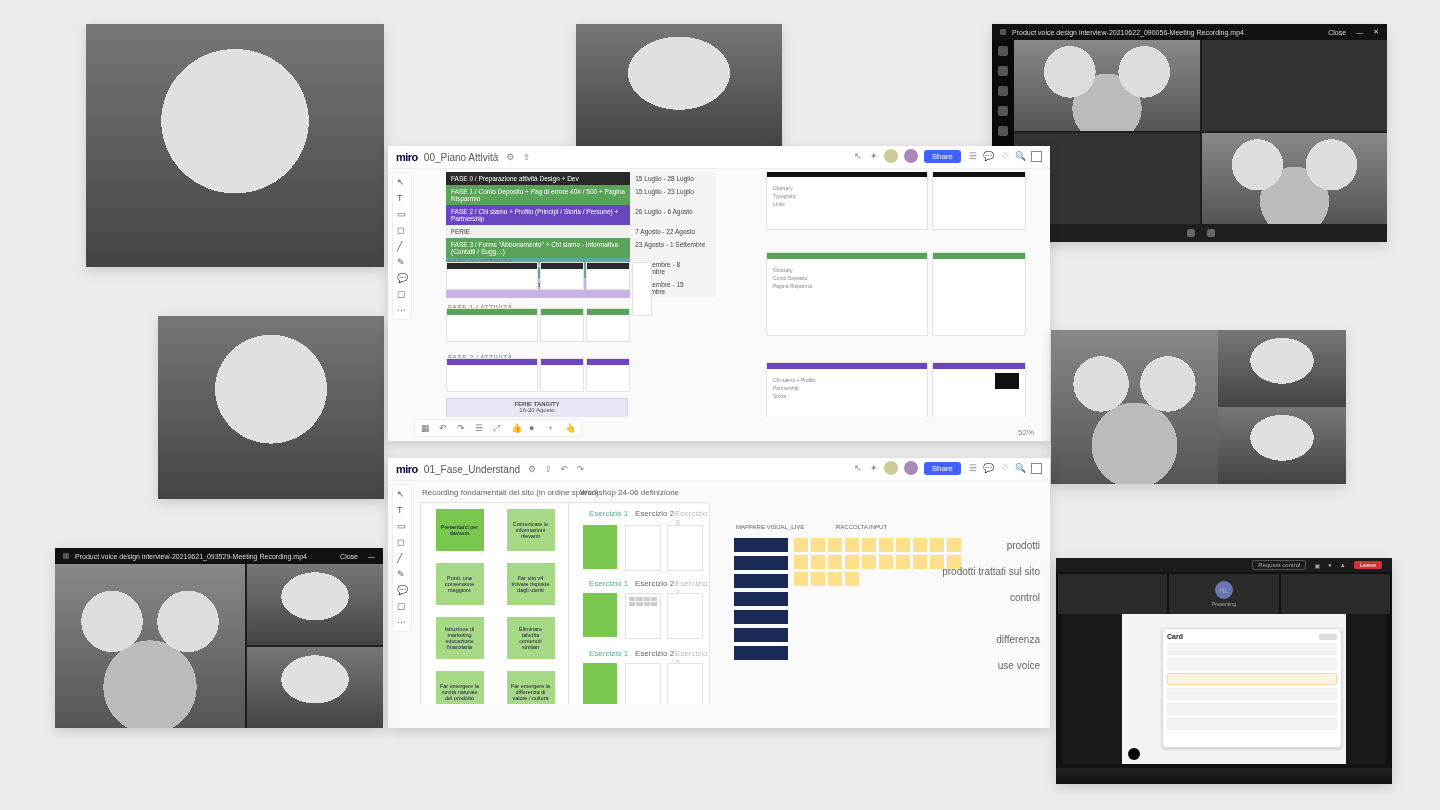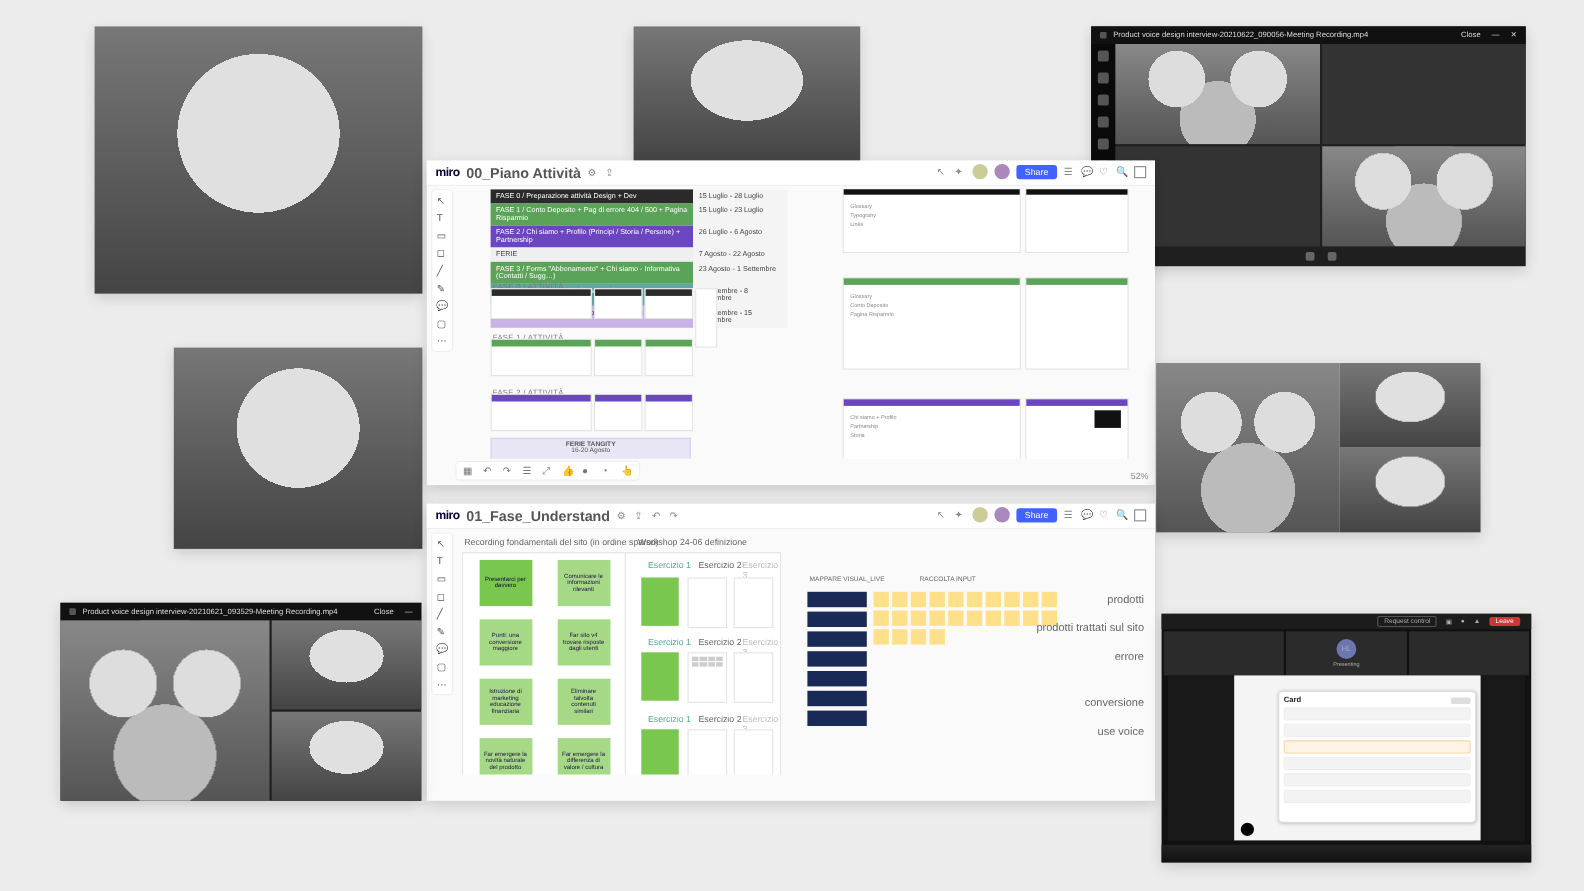--- a/index.html
+++ b/index.html
@@ -23,37 +23,37 @@
      radial-gradient(circle at 70% 35%, #ddd 0 18%, transparent 18%),
      radial-gradient(circle at 50% 75%, #bbb 0 30%, transparent 30%),
      linear-gradient(#888,#555); }
   .face2{ background:
      radial-gradient(ellipse at 50% 40%, #e0e0e0 0 35%, transparent 35%),
      linear-gradient(#777,#444); }
 
   
   .miro { background:#fafafa; }
   .miro .hdr { display:flex; align-items:center; height:22px; padding:0 8px; gap:6px;
-               border-bottom:1px solid #eee; background:#fff; }
+               border-bottom:1px solid #eee; background:#fff;text-align:right; }
   .miro .hdr .logo { font-weight:700; letter-spacing:-.5px; font-size:11px; color:#050038;}
-  .miro .hdr .title{ font-size:13px; color:#555;font-weight:bold; }
+  .miro .hdr .title{ font-size:10px; color:#555; }
   .miro .hdr .ico  { width:10px; height:10px; color:#888; cursor:pointer; }
   .miro .hdr-r { display:flex; align-items:center; gap:6px; position:absolute; right:8px; top:3px;}
   .miro .hdr-r .av { width:14px;height:14px;border-radius:50%;background:#cc9;}
   .miro .hdr-r .av2{ background:#a8b;}
   .miro .hdr-r .share{ background:#4262ff;color:#fff;padding:2px 8px;border-radius:3px;font-size:8px;cursor:pointer;}
   .miro .vtb { position:absolute; left:4px; top:26px; width:18px; background:#fff;
                border:1px solid #eee; border-radius:4px; display:flex; flex-direction:column;
                align-items:center; padding:4px 0; gap:6px;}
   .miro .vtb span{ width:10px;height:10px; display:block; color:#555;}
   .miro .btb { position:absolute; left:26px; bottom:4px; height:16px; background:#fff;
                border:1px solid #eee; border-radius:4px; display:flex; align-items:center;
                padding:0 6px; gap:8px;}
   .miro .btb span{ width:10px;height:10px; color:#777;}
-  .miro .zoom{ position:absolute; right:6px; bottom:4px; font-size:8px; color:#888;}
+  .miro .zoom{ position:absolute; right:16px; bottom:4px; font-size:8px; color:#888;}
   .miro .canvas{ position:absolute; left:28px; right:6px; top:26px; bottom:24px; overflow:hidden;}
 
   
   .ptab { width:270px; font-size:6.5px; }
   .ptab div { display:flex; }
   .ptab .c1 { flex:2.3; padding:3px 5px; color:#fff; }
   .ptab .c2 { flex:1;   padding:3px 5px; color:#444; background:#f4f4f4;}
   .hr-mini { font-size:7px; color:#777; margin:6px 0 2px 2px; text-transform:uppercase; letter-spacing:.3px;}
 
   .frame { border:1px solid #e3e3e3; background:#fff; }
@@ -424,22 +424,22 @@
       <span class="sticky yel" style="width:14px;height:14px"></span>
       <span class="sticky yel" style="width:14px;height:14px"></span>
       <span class="sticky yel" style="width:14px;height:14px"></span>
       <span class="sticky yel" style="width:14px;height:14px"></span>
       <span class="sticky yel" style="width:14px;height:14px"></span>
       <span class="sticky yel" style="width:14px;height:14px"></span>
     </div>
 
     <span class="lbl" style="right:4px;top:56px;font-size:10px">prodotti</span>
     <span class="lbl" style="right:4px;top:82px;font-size:10px">prodotti trattati sul sito</span>
-    <span class="lbl" style="right:4px;top:108px;font-size:10px">errore</span>
-    <span class="lbl" style="right:4px;top:150px;font-size:10px">conversione</span>
+    <span class="lbl" style="right:4px;top:108px;font-size:10px">control</span>
+    <span class="lbl" style="right:4px;top:150px;font-size:10px">differenza</span>
     <span class="lbl" style="right:4px;top:176px;font-size:10px">use voice</span>
   </div>
 </div>
 
 <div class="tile teams" style="left:55px; top:548px; width:328px; height:180px;">
   <div class="top">
     <span style="display:flex;gap:6px;align-items:center">
       <span style="width:6px;height:6px;background:#555;border-radius:1px;display:inline-block"></span>
       <span>Product voice design interview-20210621_093529-Meeting Recording.mp4</span>
     </span>

